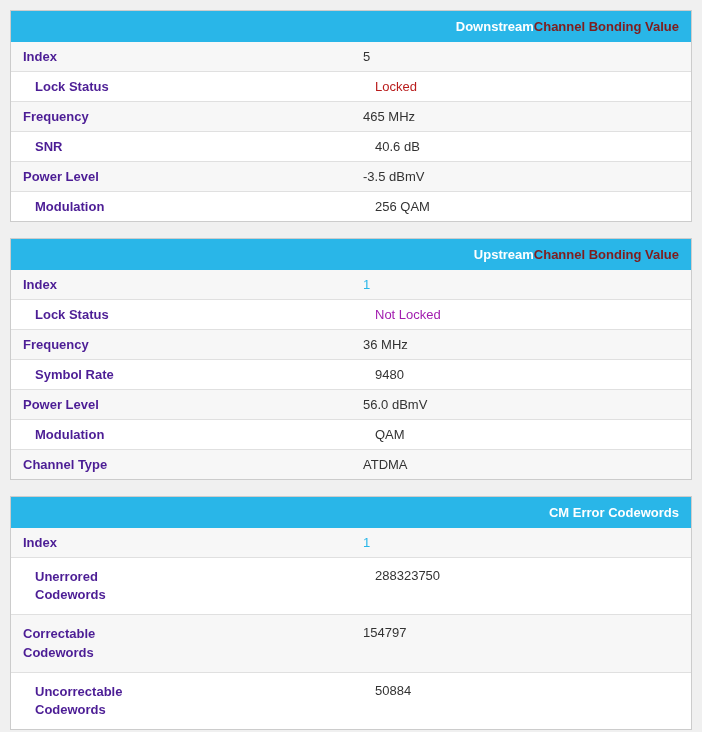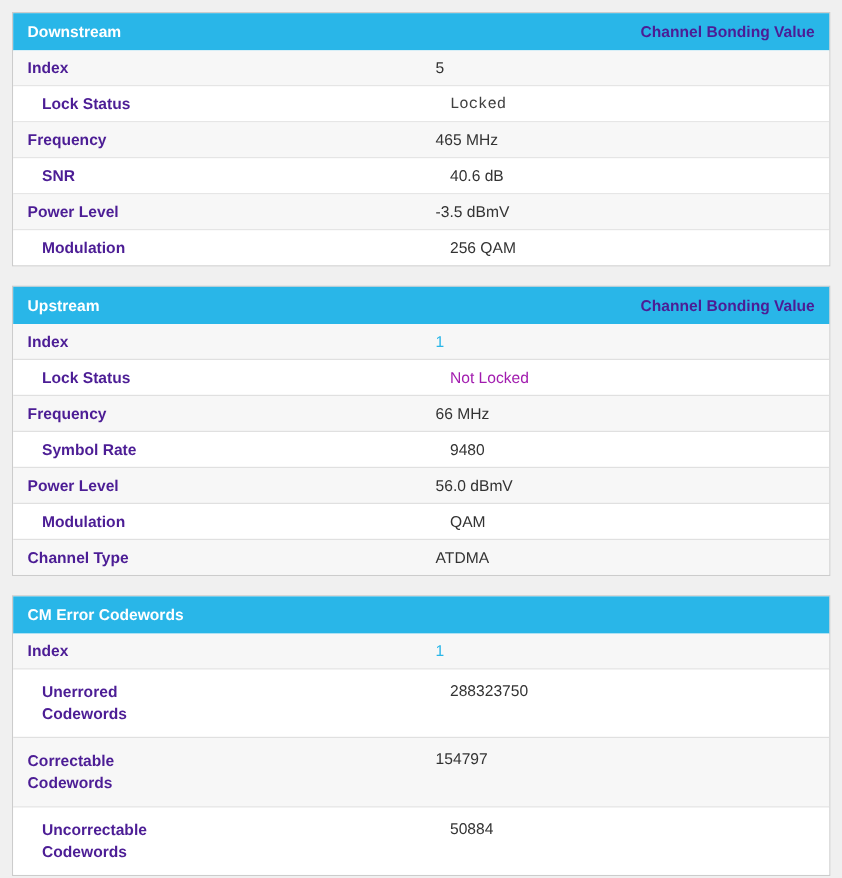--- a/index.html
+++ b/index.html
@@ -14,27 +14,26 @@
       background: #fff;
       border: 1px solid #ccc;
       margin-bottom: 16px;
     }
     .section-header {
       background: #29b6e8;
       color: #fff;
       font-weight: bold;
       padding: 8px 12px;
       display: flex;
-      justify-content: space-between;
+      justify-content: flex-end;
       align-items: center;
     }
     .section-header .col-label {
       font-weight: bold;
-      color: #4c1d95;
-      margin-left: 16px;
+      color: #7f1d1d;
     }
     .table-row {
       display: flex;
       border-bottom: 1px solid #e0e0e0;
     }
     .table-row:last-child {
       border-bottom: none;
     }
     .table-row.alt {
       background: #f7f7f7;
@@ -49,22 +48,21 @@
       font-weight: bold;
       color: #4c1d95;
       flex-shrink: 0;
     }
     .cell-value {
       padding: 7px 12px;
       color: #333;
       flex: 1;
     }
     .cell-value.locked {
-      color: #404040;
-      font-family: Liberation Mono, monospace;
+      color: #b91c1c;
     }
     .cell-value.not-locked {
       color: #a21caf;
     }
     .cell-value.index-link {
       color: #29b6e8;
     }
     .cell-label.multi-line {
       padding-top: 10px;
       padding-bottom: 10px;
@@ -120,21 +118,21 @@
       <div class="table-row alt">
         <div class="cell-label">Index</div>
         <div class="cell-value index-link">1</div>
       </div>
       <div class="table-row white">
         <div class="cell-label">Lock Status</div>
         <div class="cell-value not-locked">Not Locked</div>
       </div>
       <div class="table-row alt">
         <div class="cell-label">Frequency</div>
-        <div class="cell-value ">66 MHz</div>
+        <div class="cell-value ">36 MHz</div>
       </div>
       <div class="table-row white">
         <div class="cell-label">Symbol Rate</div>
         <div class="cell-value ">9480</div>
       </div>
       <div class="table-row alt">
         <div class="cell-label">Power Level</div>
         <div class="cell-value ">56.0 dBmV</div>
       </div>
       <div class="table-row white">

